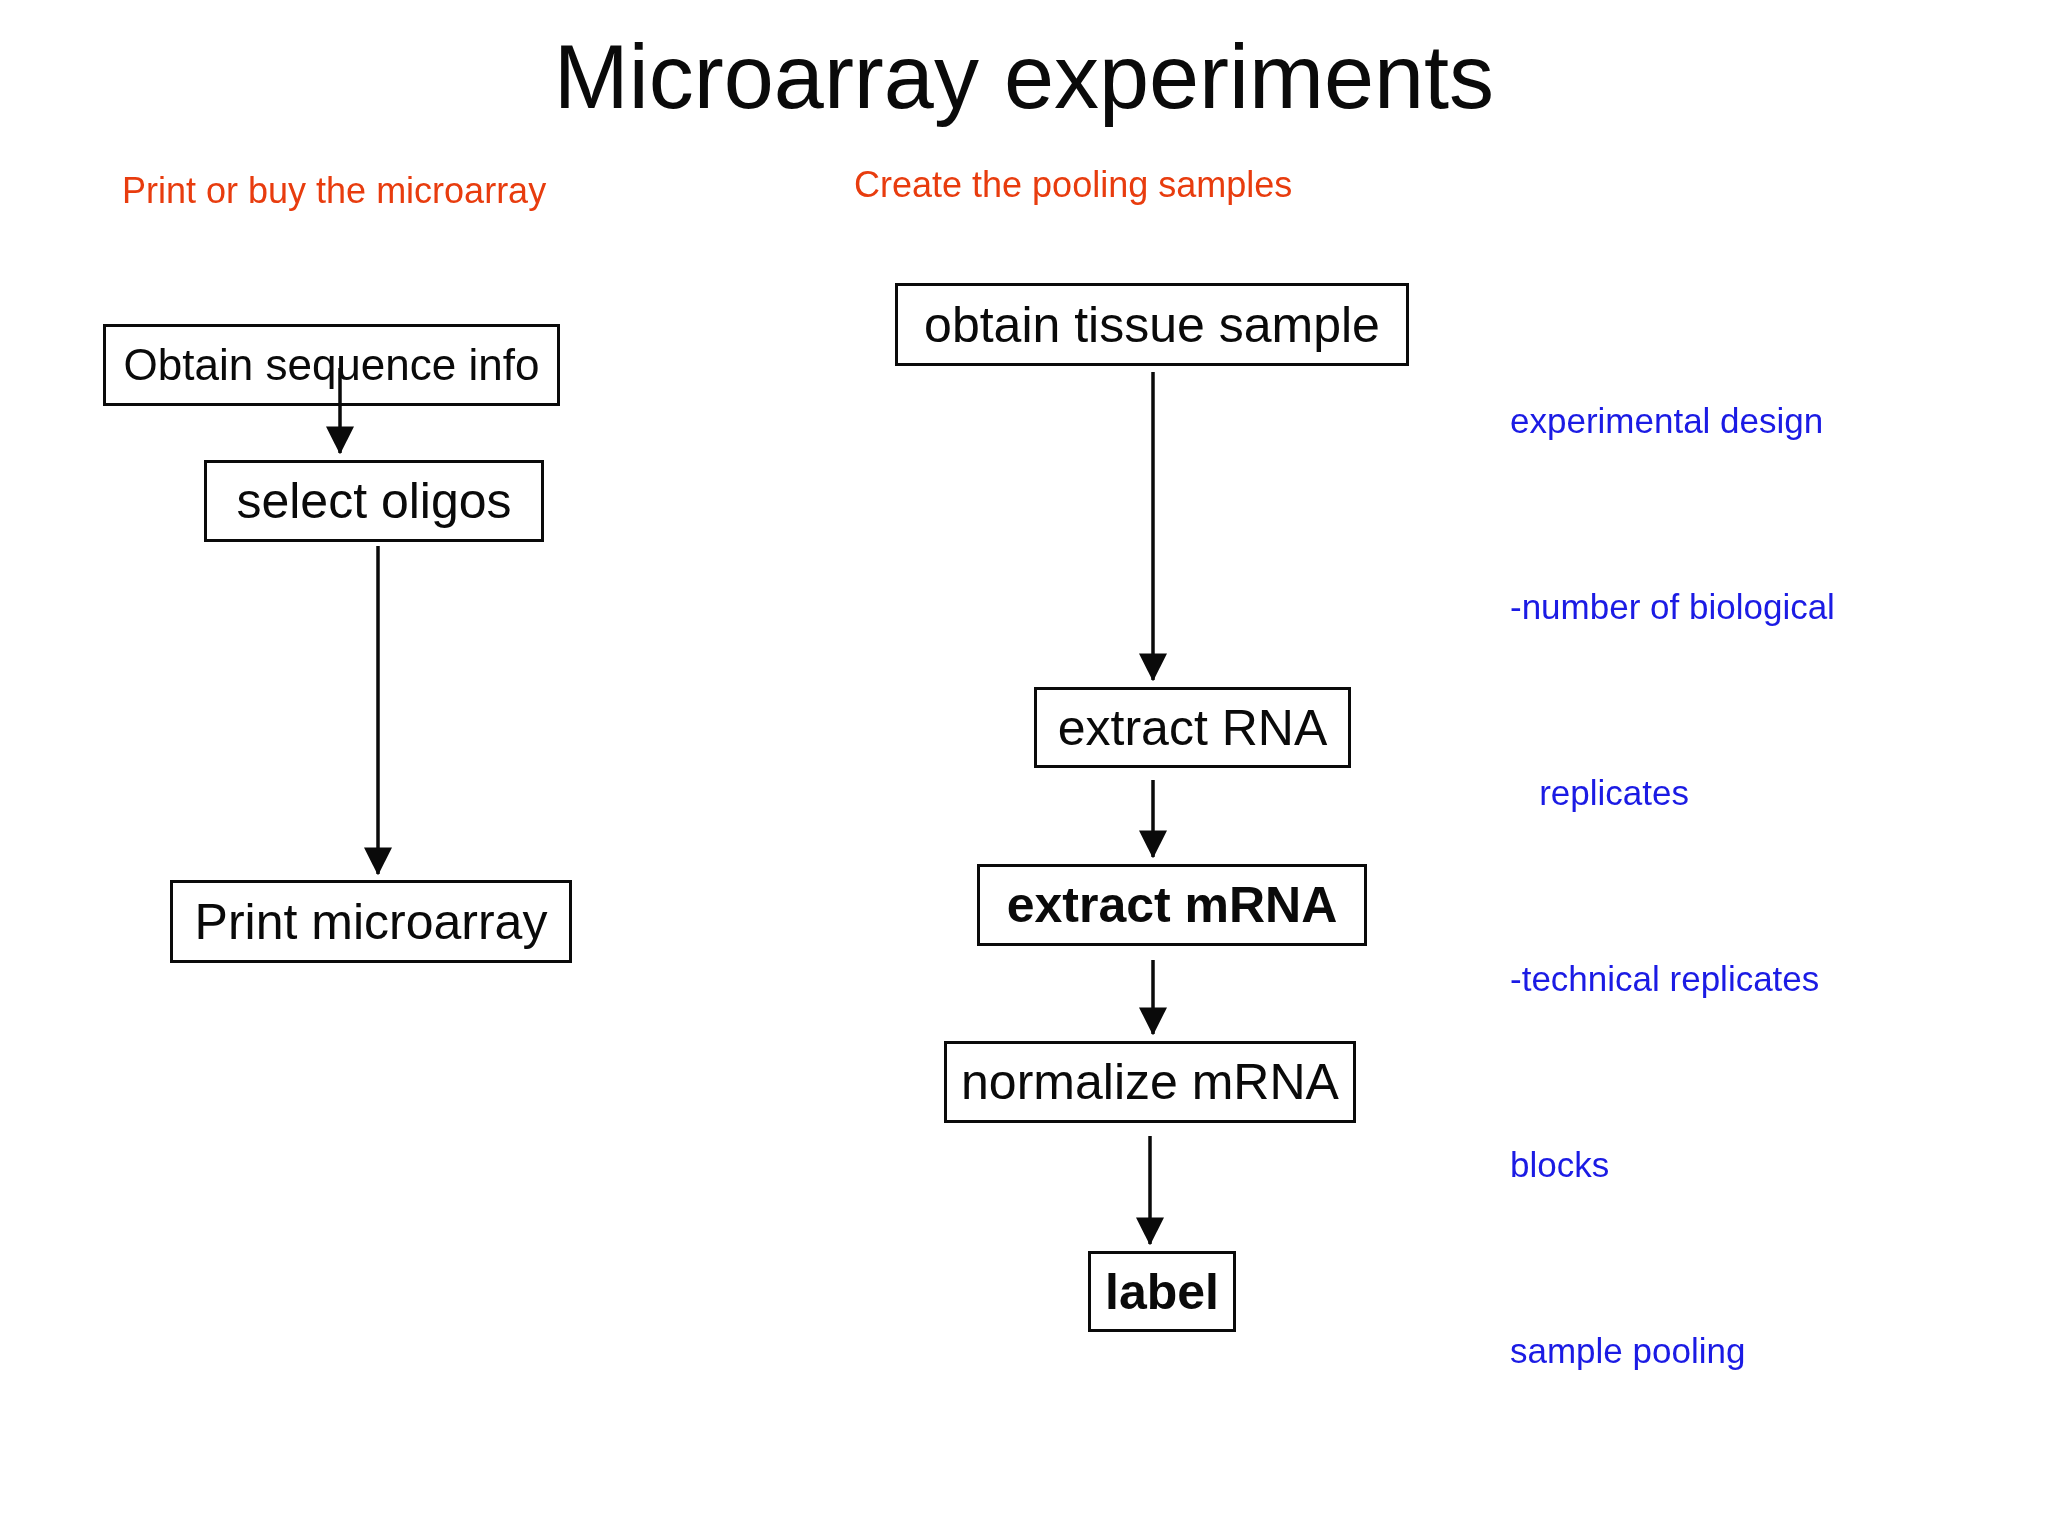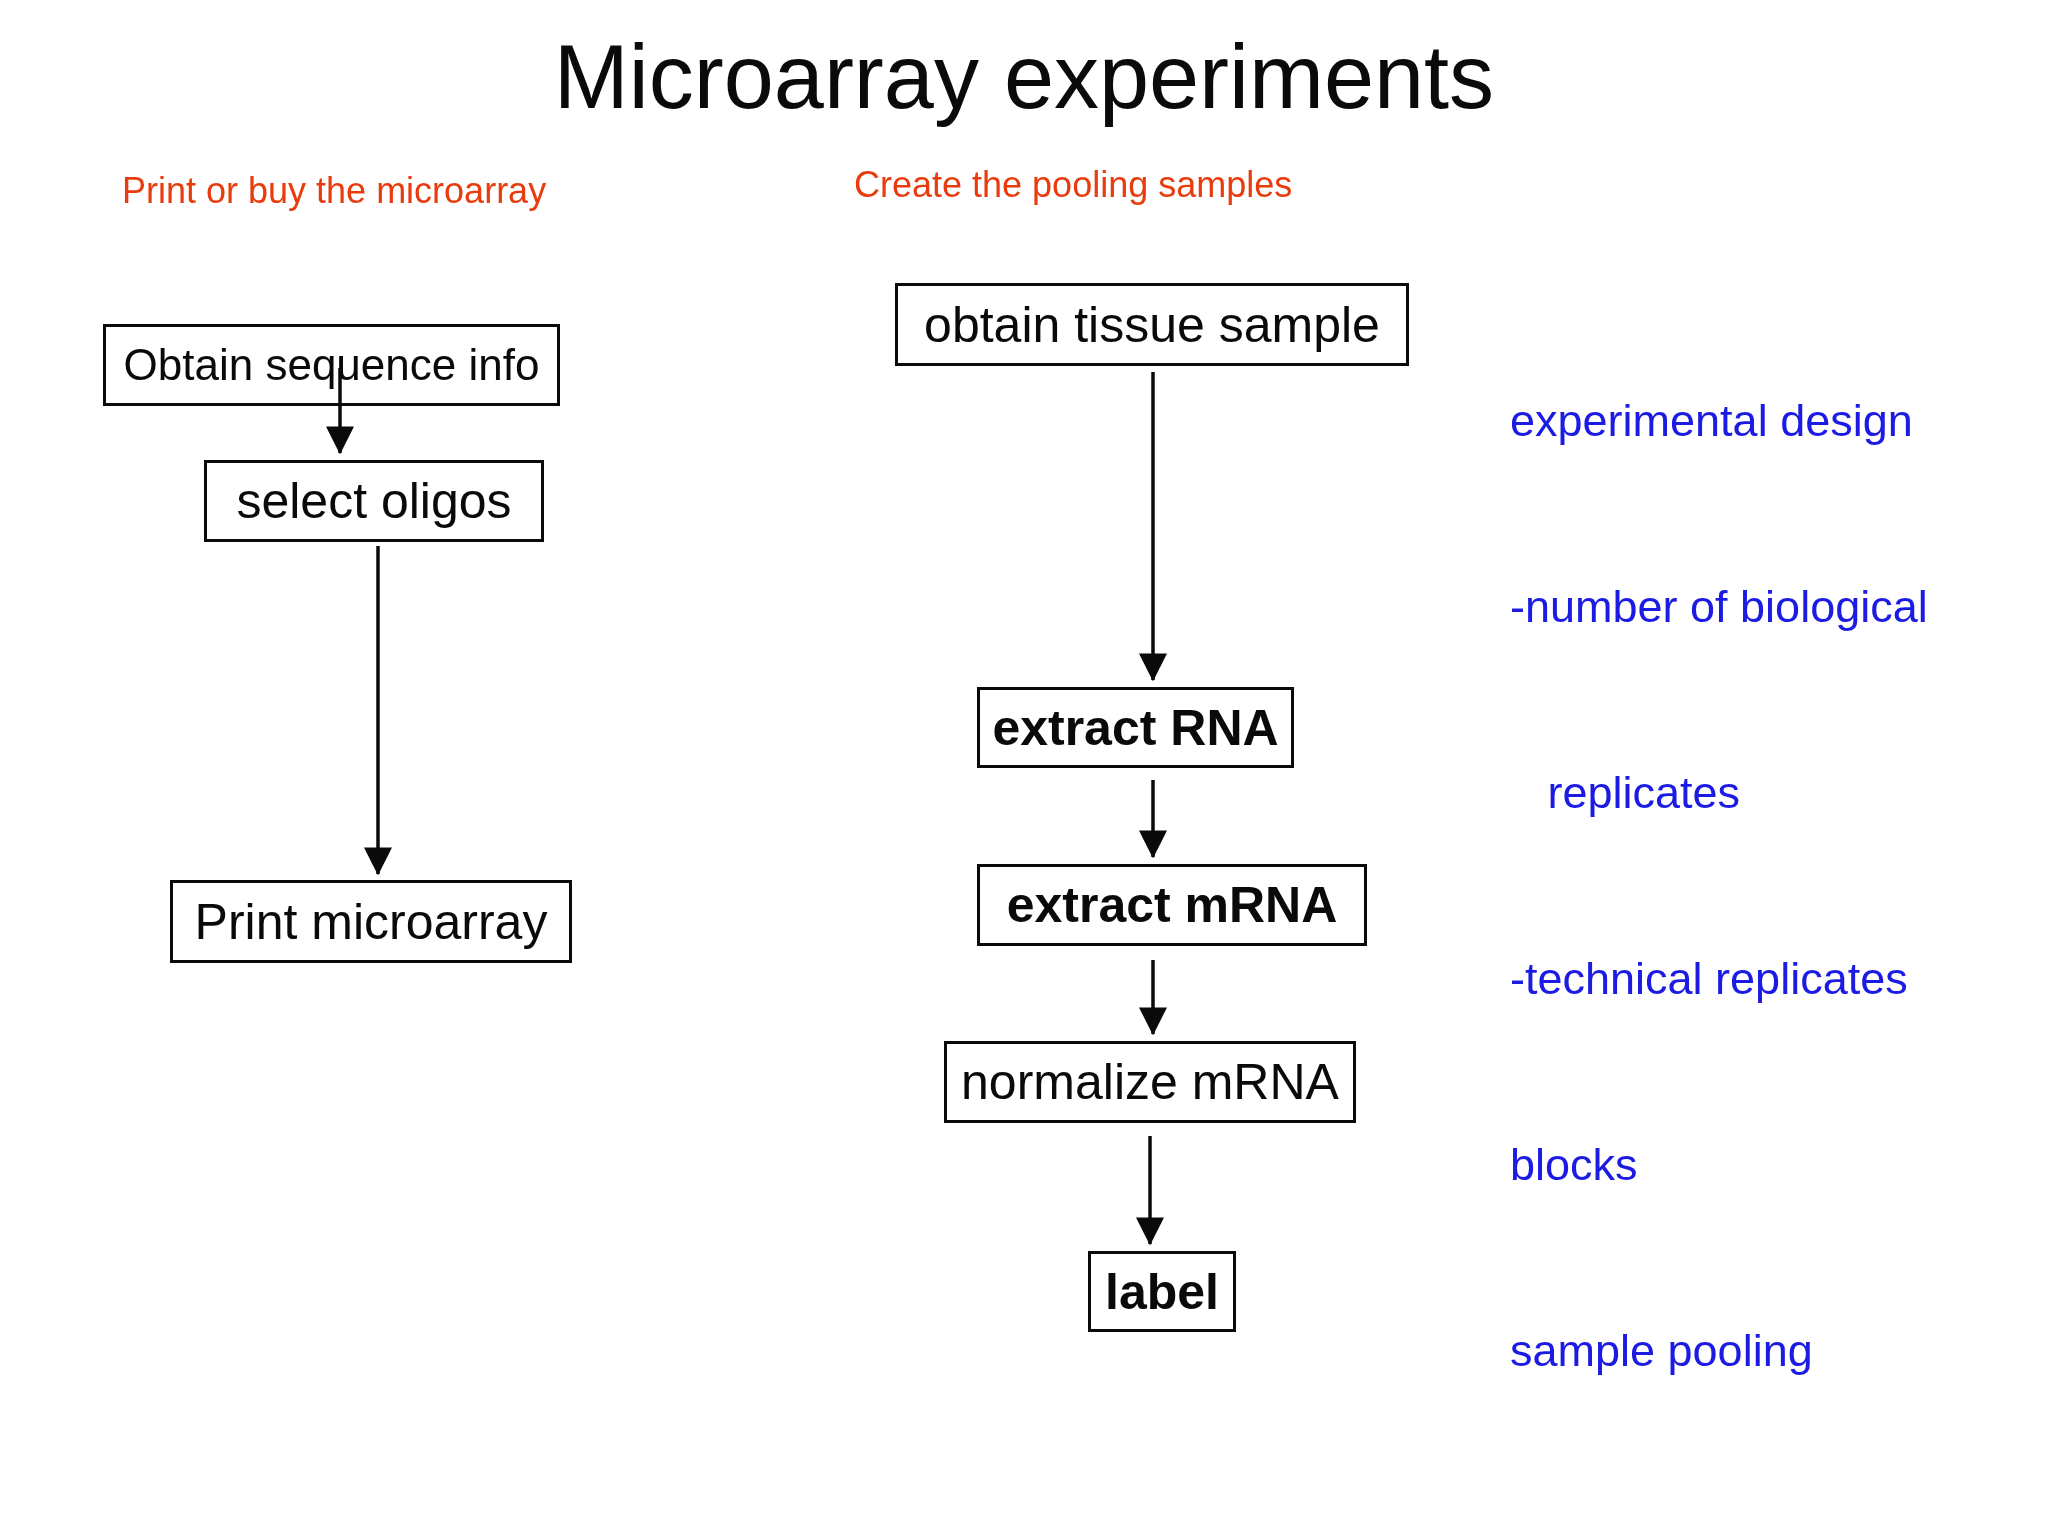--- a/index.html
+++ b/index.html
@@ -39,41 +39,41 @@
     color: var(--color-text, #0a0a0a);
     white-space: nowrap;
   }
   .arrow-layer {
     position: absolute; left: 0; top: 0;
     width: 2048px; height: 1536px;
     pointer-events: none;
   }
   .notes {
     position: absolute; left: 1510px; top: 266px;
-    font-size: 45px; line-height: 62px;
+    font-size: 35px; line-height: 62px;
     color: var(--color-notes, #1b1be4);
     white-space: pre;
   }
 </style>
 </head>
 <body>
 
 <div class="slide">
 
   <div class="page-title">Microarray experiments</div>
 
   <div class="col-heading left">Print or buy the microarray</div>
   <div class="col-heading right">Create the pooling samples</div>
 
   <div class="flow-box" style="left:103px; top:284px; width:457px; height:82px; font-size:44px;margin-top:40px;">Obtain sequence info</div>
   <div class="flow-box" style="left:204px; top:460px; width:340px; height:82px;">select oligos</div>
   <div class="flow-box" style="left:170px; top:880px; width:402px; height:83px;">Print microarray</div>
 
   <div class="flow-box" style="left:895px; top:283px; width:514px; height:83px;">obtain tissue sample</div>
-  <div class="flow-box" style="left:977px; top:687px; width:317px; height:81px;font-weight:bold;">extract RNA</div>
+  <div class="flow-box" style="left:1034px; top:687px; width:317px; height:81px;">extract RNA</div>
   <div class="flow-box" style="left:977px; top:864px; width:390px; height:82px;font-weight:bold;">extract mRNA</div>
   <div class="flow-box" style="left:944px; top:1041px; width:412px; height:82px;">normalize mRNA</div>
   <div class="flow-box" style="left:1088px; top:1251px; width:148px; height:81px;font-weight:bold;">label</div>
 
   <svg class="arrow-layer" width="2048" height="1536" viewBox="0 0 2048 1536" xmlns="http://www.w3.org/2000/svg">
     <defs>
       <marker id="ah" markerWidth="8" markerHeight="8" refX="7.6" refY="4" orient="auto" markerUnits="strokeWidth">
         <path d="M0,0 L8,4 L0,8 Z" fill="#0a0a0a"></path>
       </marker>
     </defs>

